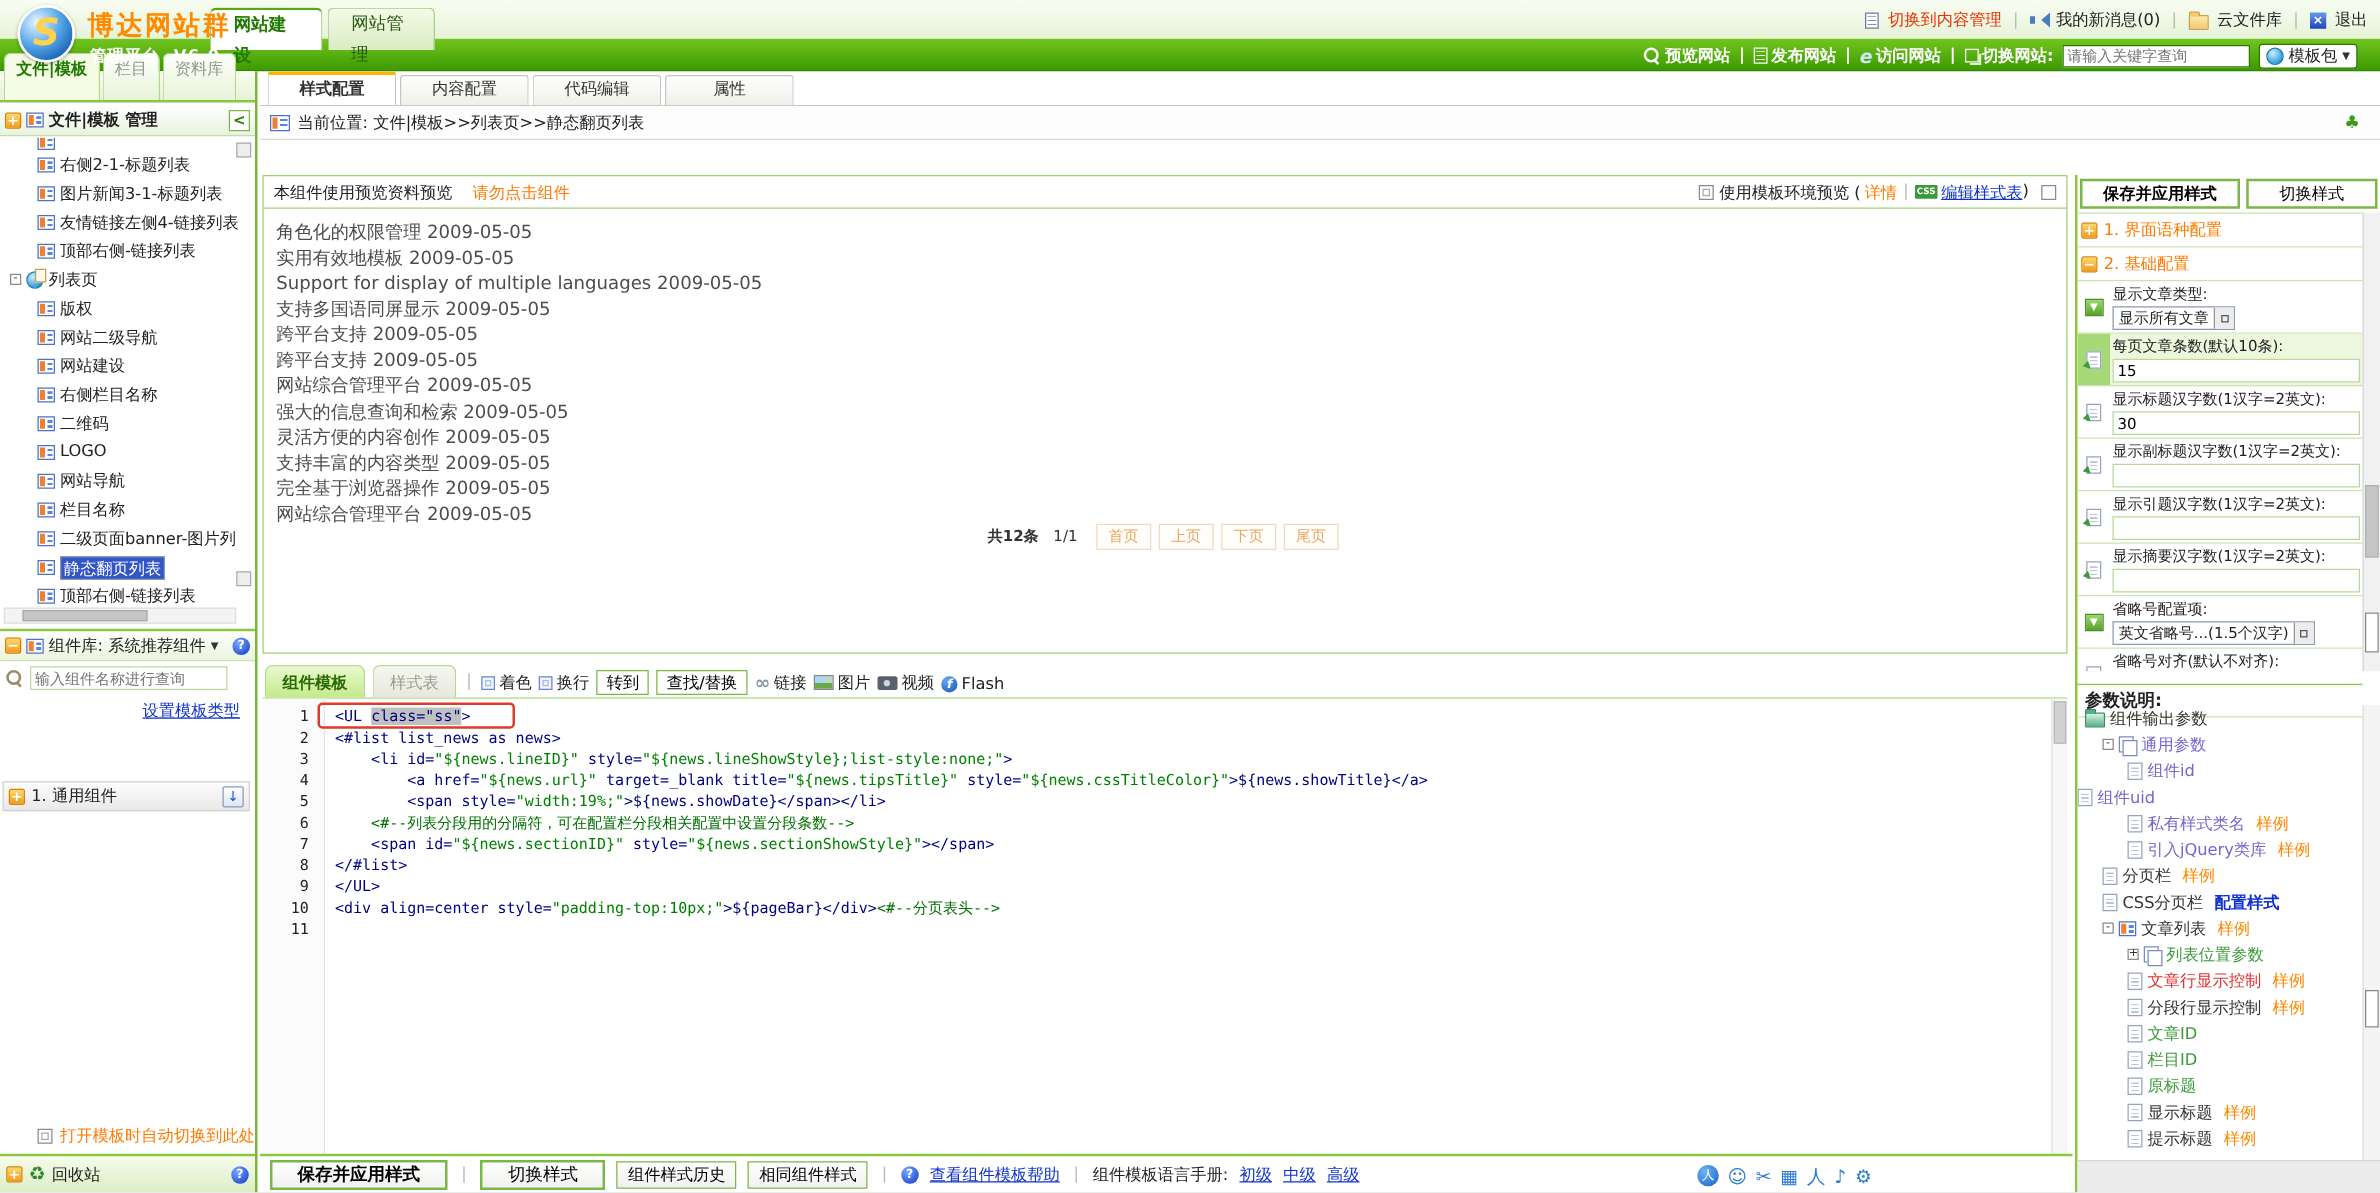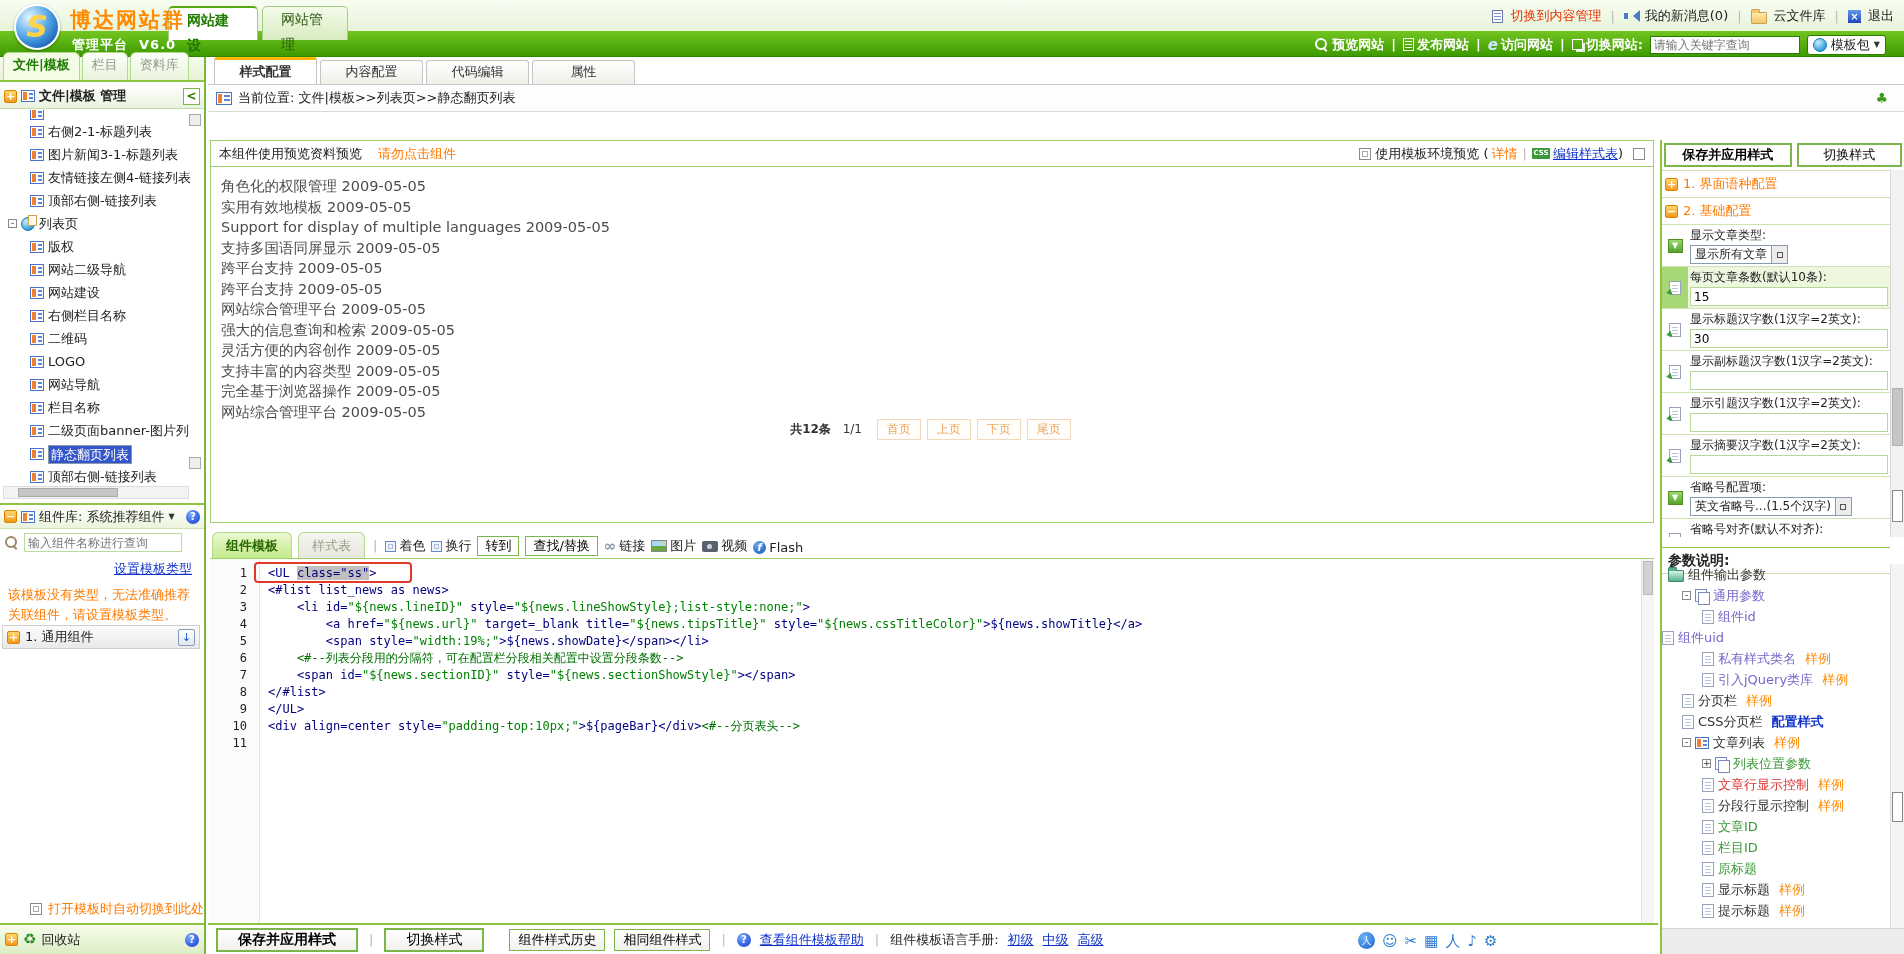--- a/index.html
+++ b/index.html
@@ -89,21 +89,21 @@
        color:#fff;font-style:italic;font-weight:bold;font-size:10px;line-height:13px;text-align:center}
   .ic-plant{color:#3a9a1a;font-size:14px;line-height:14px}
   .ic-recycle{color:#2a8a2a;font-size:15px;line-height:15px}
   .ic-tgl{width:11px;height:11px;border:1px solid #6688cc;background:#f0f4ff;position:relative}
   .ic-tgl::after{content:"";position:absolute;left:2px;top:2px;right:2px;bottom:2px;border:1px solid #aabbdd}
 
   
   .sb{position:absolute;left:0;top:57px;width:206px;bottom:0;background:#fff;border-right:2px solid #7ab53c}
   .sb-tabs{position:absolute;left:0;top:0;width:100%;height:25px;display:flex;align-items:flex-end;
            background:linear-gradient(#f8fdf0,#e6f2d6);border-bottom:2px solid #8cc63f;padding-left:3px}
-  .sb-tab{padding:3px 9px 6px;border:1px solid #b5d98c;border-bottom:none;border-radius:6px 6px 0 0;margin-right:2px;
+  .sb-tab{padding:3px 9px 16px;border:1px solid #b5d98c;border-bottom:none;border-radius:6px 6px 0 0;margin-right:2px;
           font-size:13px;color:#909a88;background:linear-gradient(#fdfffa,#e8f3da);cursor:pointer;white-space:nowrap}
   .sb-tab.active{color:#1e7a00;font-weight:bold;background:#f4fce6}
   .sb-mgr{position:absolute;left:0;top:27px;width:100%;height:25px;display:flex;align-items:center;gap:4px;padding:0 4px;
           background:linear-gradient(#ffffff,#e9f2df);border-bottom:1px solid #c5dda5;font-size:13px;font-weight:bold}
   .sb-tree{position:absolute;left:0;top:53px;width:192px;height:378px;overflow:hidden;font-size:13px}
   .trow{height:23px;display:flex;align-items:center;gap:4px;white-space:nowrap;cursor:pointer}
   .trow.clipped{height:10px;overflow:hidden;align-items:flex-end}
   .tlabel.sel{background:#3355c8;color:#fff;padding:0 2px}
   .sbar-sq{position:absolute;width:12px;height:12px;border:1px solid #aaa;background:#eee}
   .htrack{position:absolute;left:3px;top:429px;width:186px;height:13px;background:#f3f3f3;border:1px solid #ddd}
@@ -346,21 +346,20 @@
       <span class="ic ic-form"></span>
       <span>组件库: 系统推荐组件</span>
       <span class="tri">▼</span>
       <span class="ic ic-help" style="margin-left:auto">?</span>
     </div>
     <div class="sb-search">
       <span class="ic ic-mag grey"></span>
       <input placeholder="输入组件名称进行查询" style="">
     </div>
     <span class="settype lnk">设置模板类型</span>
-    <div class="warn">该模板没有类型，无法准确推荐关联组件，请设置模板类型。</div>
     <div class="grp">
       <span class="ic ic-plus">+</span>
       <span>1. 通用组件</span>
       <span class="dn-btn">↓</span>
     </div>
     <div class="autosw">
       <span class="cb inner"></span>
       <span>打开模板时自动切换到此处</span>
     </div>
     <div class="recyc">
@@ -471,21 +470,21 @@
       <div class="redbox"></div>
       <div class="ed-scroll">
           <div class="ed-thumb"></div>
         </div>
     </div>
 
     <div class="bbar">
       <button class="bbtn bold">保存并应用样式</button>
       <span class="sep">|</span>
       <button class="bbtn">切换样式</button>
-      <button class="bbtn thin" style="margin-left:16px">组件样式历史</button>
+      <button class="bbtn thin" style="margin-left:0">组件样式历史</button>
       <button class="bbtn thin">相同组件样式</button>
       <span class="sep">|</span>
       <span class="ic ic-help">?</span>
       <span class="lnk">查看组件模板帮助</span>
       <span class="sep">|</span>
       <span>组件模板语言手册:</span>
       <span class="lnk">初级</span>
       <span class="lnk">中级</span>
       <span class="lnk">高级</span>
     </div>

